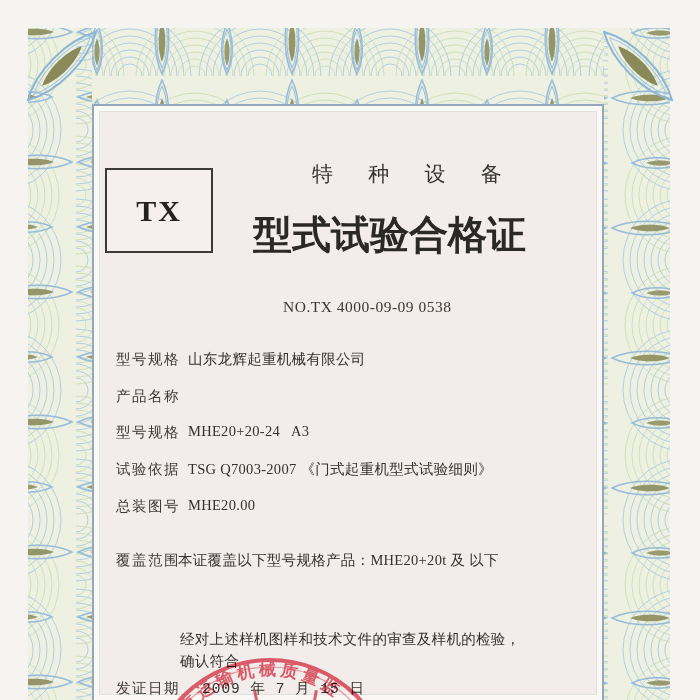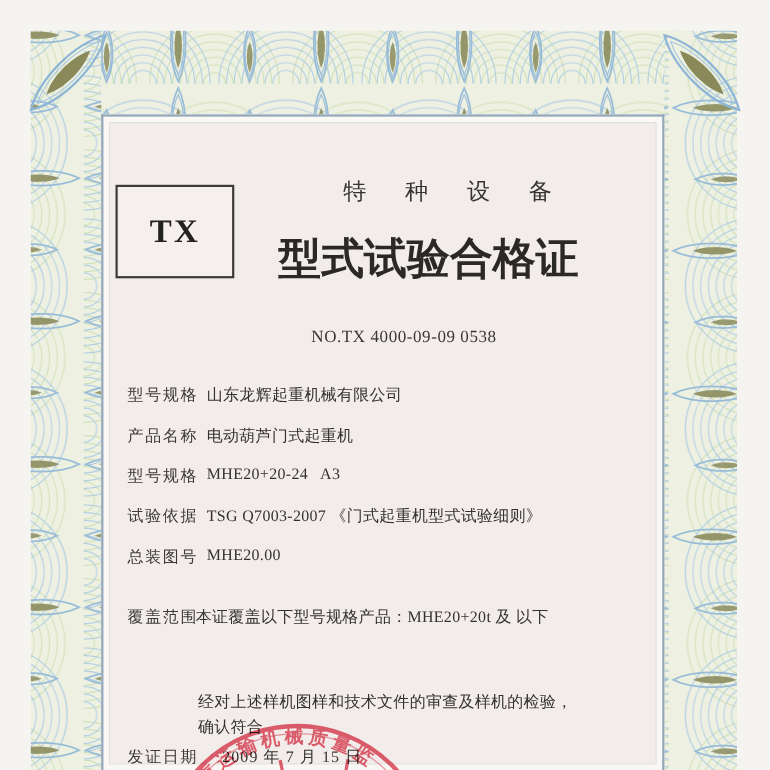--- a/index.html
+++ b/index.html
@@ -45,21 +45,21 @@
   .field-value{
     position:absolute;left:188px;font-size:14.5px;color:#34322e;white-space:pre-wrap;letter-spacing:.3px;
   }
   .row-0{top:350px;} .row-1{top:387px;text-align:right;} .row-2{top:423px;} .row-3{top:460px;} .row-4{top:497px;}
   .row-cov{top:551px;}
   .cov-value{left:178px;}
   .statement{
     position:absolute;left:180px;top:584px;width:350px;
     font-size:14.5px;color:#34322e;line-height:22px;white-space:pre-wrap;letter-spacing:.3px;
   }
-  .row-date{top:679px;}
+  .row-date{top:679px;font-family:Liberation Mono, monospace;}
   .date-value{left:202px;letter-spacing:1px;}
   
   #stamp-svg{
     position:absolute;left:135px;top:645px;width:280px;height:55px;
     mix-blend-mode:multiply;opacity:.95;
   }
   .seal-arc-text{
     font-family:"Liberation Serif","DejaVu Serif",serif;
     font-size:17px;font-weight:bold;letter-spacing:4px;
   }
@@ -208,21 +208,20 @@
   </div>
 
   <div class="title-small">特 种 设 备</div>
   <div class="title-large">型式试验合格证</div>
   <div class="cert-no">NO.TX 4000-09-09 0538</div>
 
   <div class="field-label row-0">型号规格</div>
   <div class="field-value row-0">山东龙辉起重机械有限公司</div>
 
   <div class="field-label row-1">产品名称</div>
-  <div class="field-value row-1">电动葫芦门式起重机</div>
 
   <div class="field-label row-2">型号规格</div>
   <div class="field-value row-2">MHE20+20-24   A3</div>
 
   <div class="field-label row-3">试验依据</div>
   <div class="field-value row-3">TSG Q7003-2007 《门式起重机型式试验细则》</div>
 
   <div class="field-label row-4">总装图号</div>
   <div class="field-value row-4">MHE20.00</div>
 

